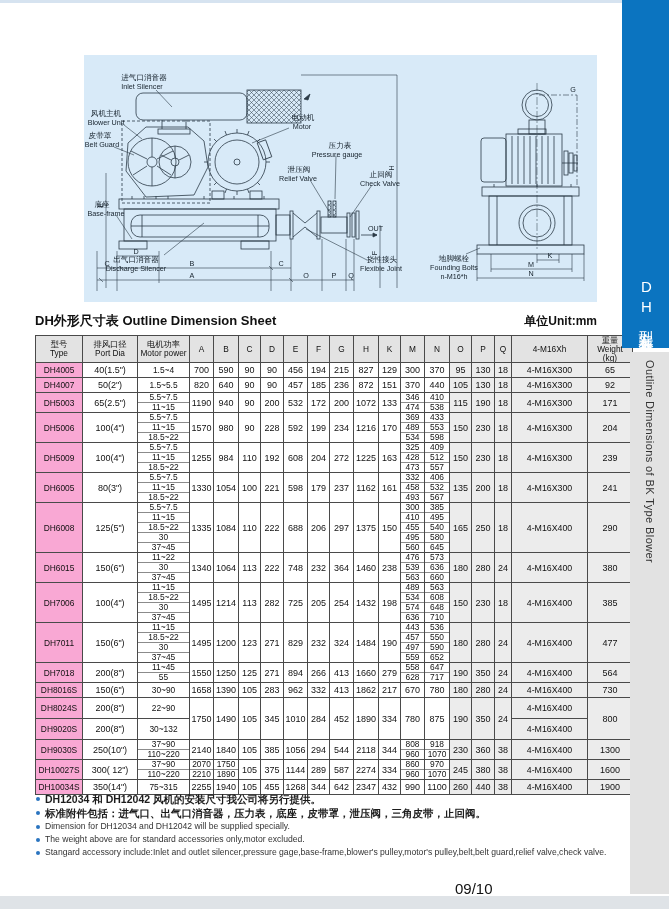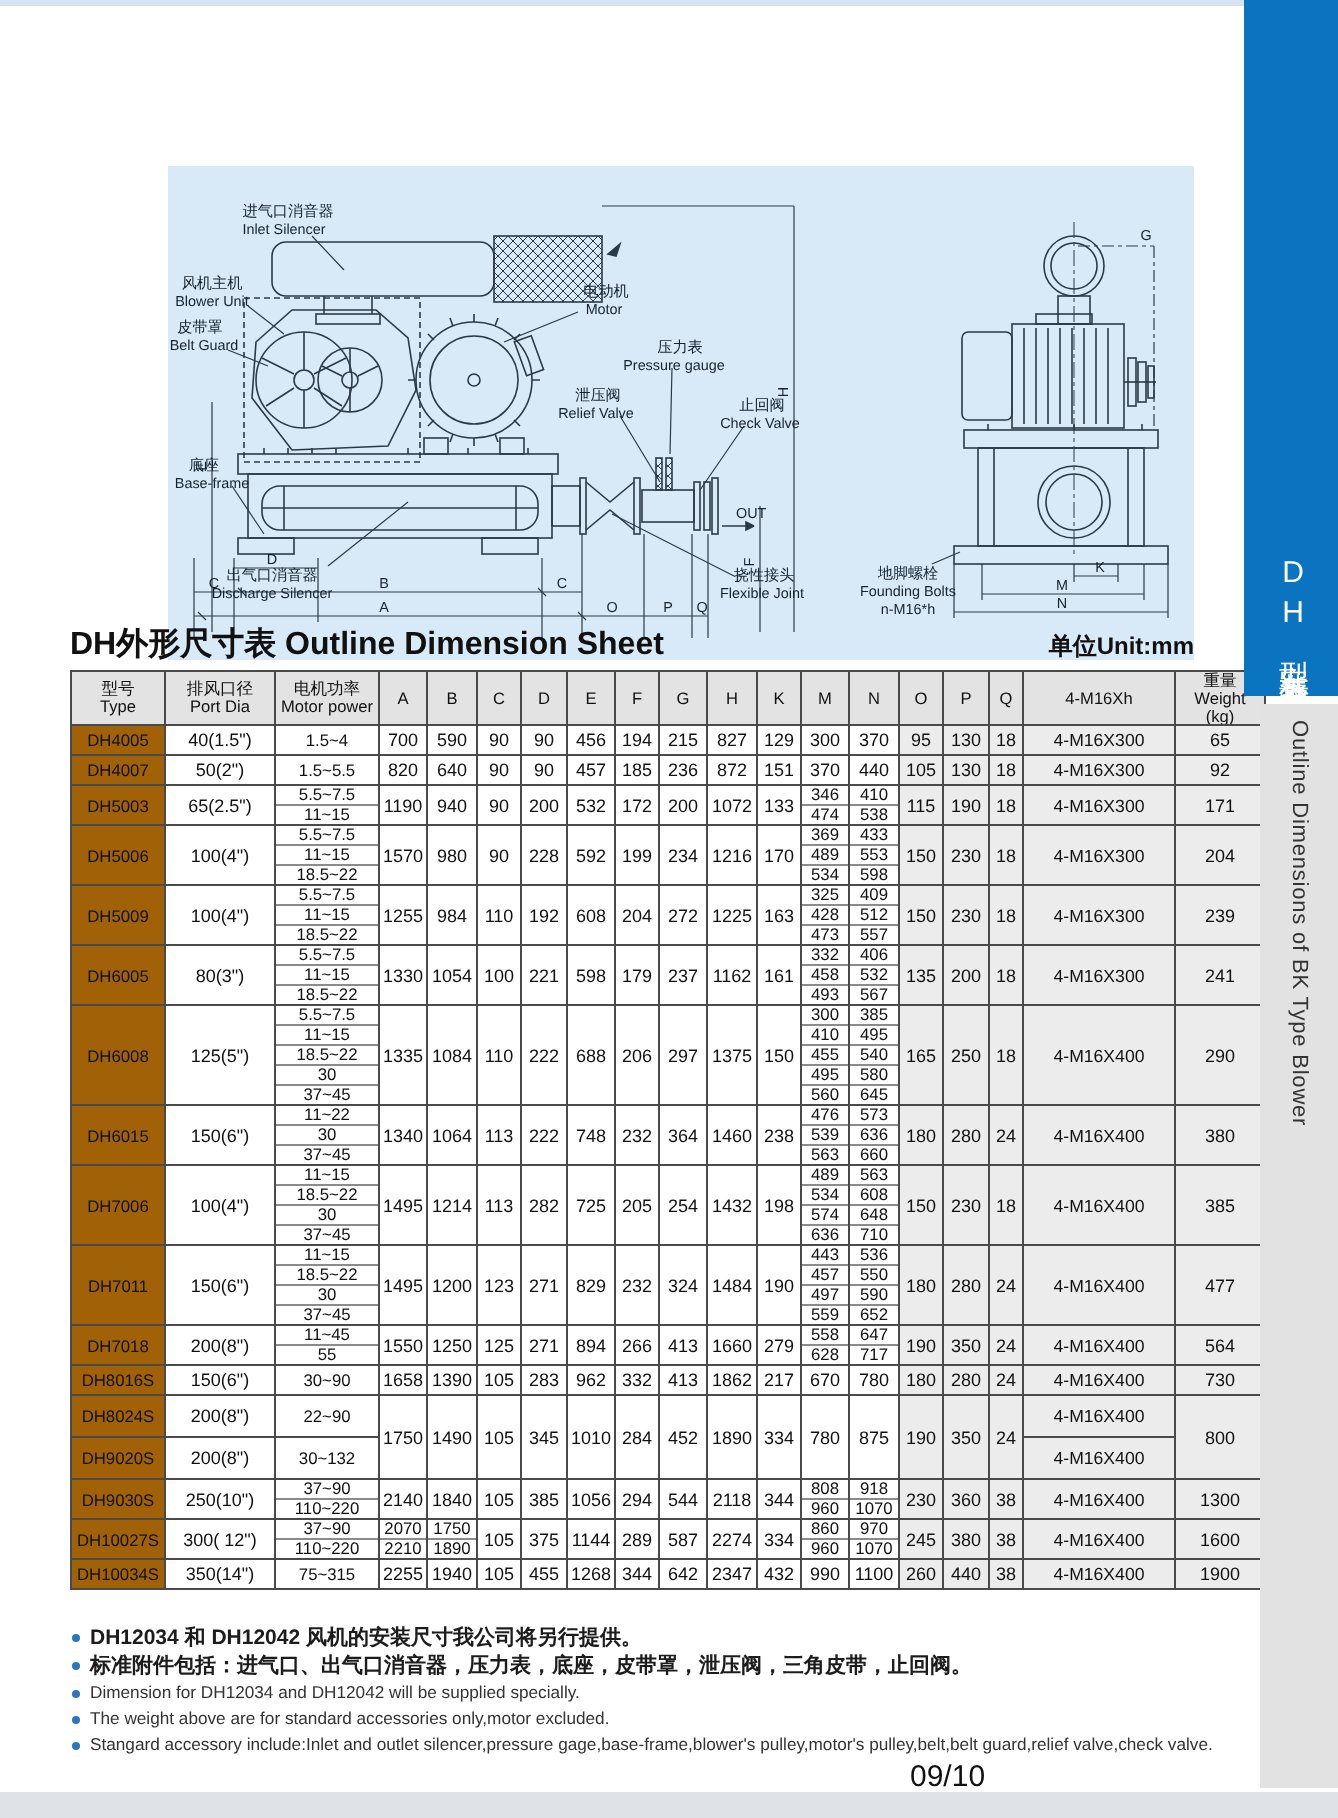--- a/index.html
+++ b/index.html
@@ -1,49 +1,49 @@
 <!DOCTYPE html>
 <html><head>
 <meta charset="utf-8">
 <style>
   html,body{margin:0;padding:0;background:#fff;}
   .page{position:relative;width:669px;height:909px;background:#ffffff;overflow:hidden;
         font-family:"Liberation Sans",sans-serif;}
   .topline{position:absolute;left:0;top:0;width:669px;height:3px;background:#d6e3f0;}
 
   
-  .panel{position:absolute;left:84px;top:55px;width:513px;height:247px;background:#d8eaf8;margin-top:28px;}
+  .panel{position:absolute;left:84px;top:55px;width:513px;height:247px;background:#d8eaf8;}
   .panel svg{display:block;width:513px;height:247px;}
   .panel text{font-family:"Liberation Sans",sans-serif;fill:#16222c;}
   .lblzh{font-size:7.6px;}
   .lblen{font-size:7.2px;}
   .diml{font-size:7.2px;}
 
   
   .sheetbar{position:absolute;left:35px;top:312px;width:562px;display:flex;
             justify-content:space-between;align-items:baseline;}
-  .sheet-title{font-size:16px;font-weight:bold;color:#111;}
+  .sheet-title{font-size:13px;font-weight:bold;color:#111;}
   .unit{font-size:12px;font-weight:bold;color:#111;}
 
   
   table.dim{position:absolute;left:35px;top:335px;width:562px;border-collapse:collapse;
             table-layout:fixed;font-size:9px;color:#111;}
   table.dim th,table.dim td{border:1px solid #4a4a4a;text-align:center;vertical-align:middle;
             padding:0;overflow:hidden;}
   table.dim thead th{background:#e3e3e3;font-weight:normal;font-size:8.3px;height:25px;}
   table.dim thead th div{line-height:8.8px;}
-  td.type{background:#a16207;font-size:8.4px;margin-left:48px;}
+  td.type{background:#f9a8d4;font-size:8.4px;margin-left:48px;}
   td.sh{background:#ececec;}
   td .sub{height:9px;line-height:9px;font-size:8.4px;}
   td .sub + .sub{border-top:1px solid #8b8b8b;}
   td.pw{font-size:8.4px;}
   td.bolt{font-size:8.8px;}
 
   
-  .notes{position:absolute;left:36px;top:812px;width:580px;}
+  .notes{position:absolute;left:36px;top:792px;width:580px;}
   .note{display:flex;align-items:flex-start;gap:5px;color:#1c1c1c;}
   .note .dot{width:4px;height:4px;border-radius:50%;background:#2a74c0;margin-top:5px;flex:0 0 auto;}
   .note.zh{font-size:10.5px;line-height:14px;font-weight:bold;}
   .note.en{font-size:8.6px;line-height:13px;color:#333;white-space:nowrap;}
   .pagenum{position:absolute;left:455px;top:880px;font-size:15px;color:#111;}
 
   
   .sidebar-blue{position:absolute;left:622px;top:0;width:47px;height:348px;background:#0b74c0;
                 display:flex;justify-content:center;align-items:flex-end;box-sizing:border-box;
                 padding-bottom:6px;}

